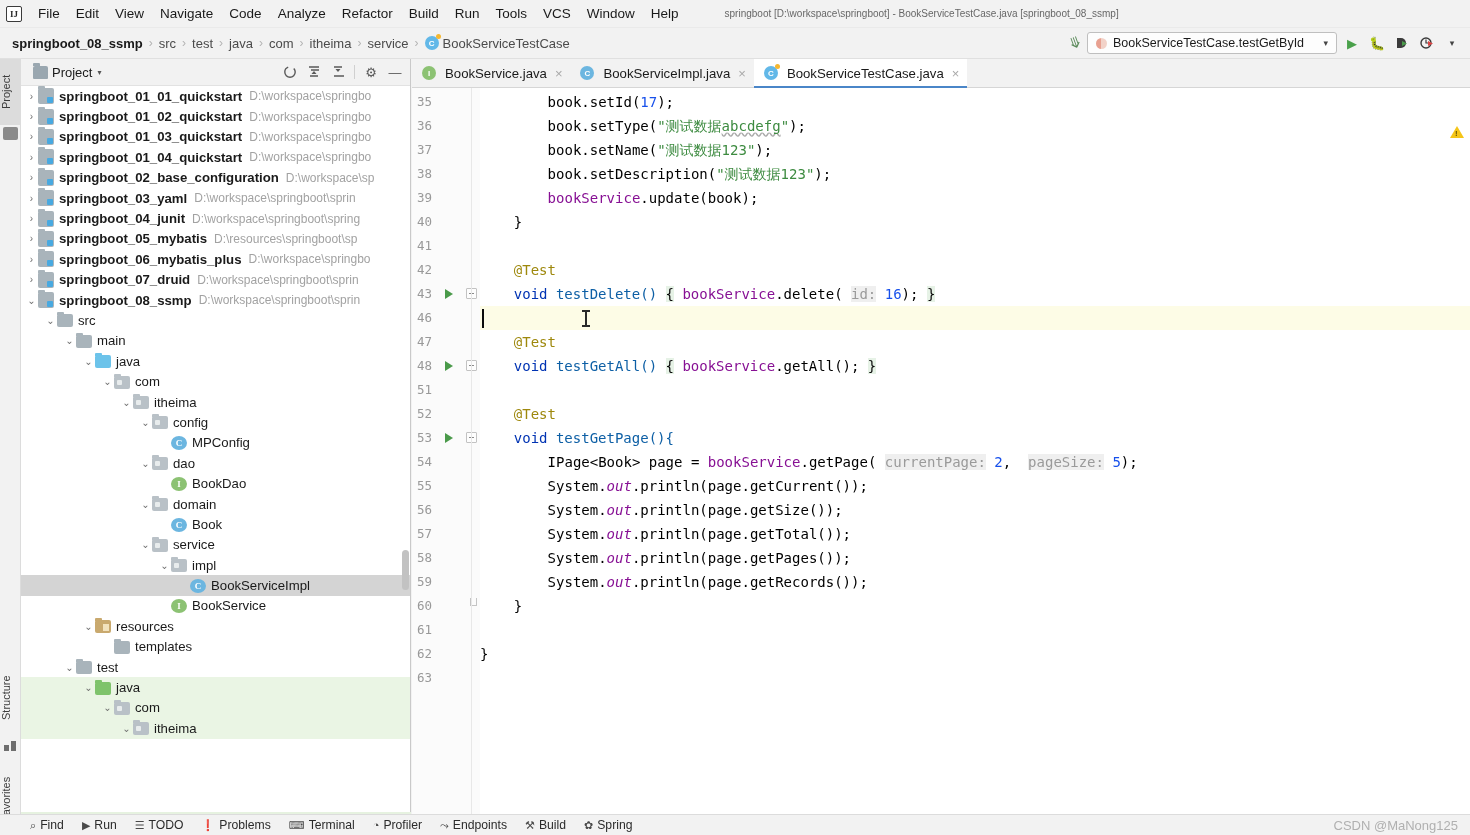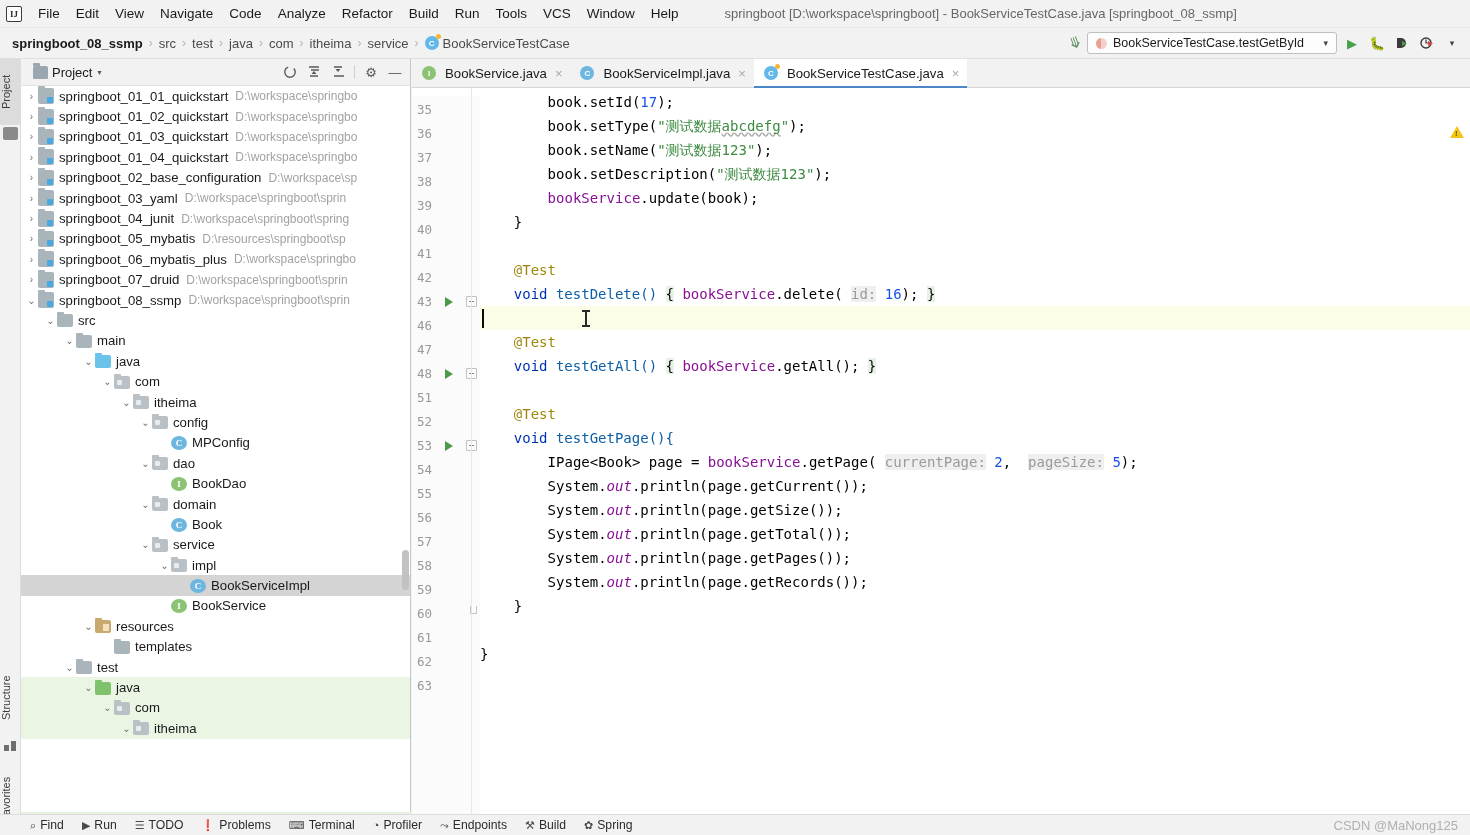--- a/index.html
+++ b/index.html
@@ -22,21 +22,21 @@
     background: #ffffff; border: 1px solid #3b3b3b; border-radius: 2px;
     display: flex; align-items: center; justify-content: center;
     font-size: 9px; font-weight: bold; color: #2b2b2b;
     font-family: "Liberation Serif", serif;
   }
   .menu-item {
     font-size: 13.5px; color: #1a1a1a; padding: 3px 8px;
     white-space: nowrap; cursor: default;
   }
   .win-title {
-    margin-left: 38px; font-size: 13px; color: #676767; white-space: nowrap;
+    margin-left: 38px; font-size: 10px; color: #676767; white-space: nowrap;
   }
 
   
   .navbar {
     position: absolute; top: 28px; left: 0; width: 1470px; height: 31px;
     background: #f2f2f2; display: flex; align-items: center;
     border-bottom: 1px solid #e0e0e0;
   }
   .crumb { display: flex; align-items: center; font-size: 13px; color: #4b4b4b; white-space: nowrap; }
   .crumb.first { font-weight: bold; color: #1a1a1a; margin-left: 12px; }
@@ -112,21 +112,21 @@
 
   .tree { position: relative; height: 728px; overflow: hidden; font-size: 13.2px; }
   .trow {
     display: flex; align-items: center; height: 20.4px;
     white-space: nowrap; padding-left: 4px;
   }
   .trow.sel { background: #d4d4d4; }
   .trow.grn { background: #eaf5e4; }
   .tarrow { width: 13px; text-align: center; color: #707070; font-size: 10px; flex: 0 0 13px; }
   .tname { color: #1a1a1a; }
-  .tname.b { font-weight: normal; }
+  .tname.b { font-weight: bold; }
   .tpath { color: #a2a2a2; margin-left: 7px; font-size: 12px; }
 
   
   .ico { width: 16px; height: 16px; margin-right: 5px; flex: 0 0 16px; position: relative; display:inline-block; }
   .ico-mod { background: #a9b4bb; border-radius: 2px; }
   .ico-mod::before { content:""; position:absolute; top:-2px; left:0; width:7px; height:3px; background:#a9b4bb; border-radius:1px 1px 0 0;}
   .ico-mod::after { content:""; position:absolute; right:1px; bottom:1px; width:6px; height:6px; background:#48a9e0; border-radius:1px;}
   .ico-fold { background: #a9b4bb; border-radius: 2px; margin-top:1px; height:13px;}
   .ico-fold::before { content:""; position:absolute; top:-2px; left:0; width:7px; height:3px; background:#a9b4bb; border-radius:1px 1px 0 0;}
   .ico-src { background: #6cc3ea; border-radius: 2px; margin-top:1px; height:13px;}
@@ -185,21 +185,21 @@
     font-size: 13.2px; color: #1a1a1a; position: relative; white-space: nowrap;
   }
   .etab.active { background: #ffffff; }
   .etab.active::after {
     content:""; position:absolute; left:0; right:0; bottom:-1px; height:2px; background:#4a86c8;
   }
   .etab-x { color: #a8a8a8; font-size: 13px; margin-left: 3px; }
 
   .codearea { position: relative; height: 726px; background: #ffffff; overflow: hidden; }
   .gutter {
-    position: absolute; left: 0; top: 8px; width: 68px; height: 726px;
+    position: absolute; left: 0; top: 0; width: 68px; height: 726px;
     background: #fbfbfb;
   }
   .gutter-line {
     position: absolute; right: 48px; text-align: right;
     font-family: "DejaVu Sans Mono", monospace; font-size: 12.5px; color: #999999;
     width: 22px;
   }
   .foldbar { position: absolute; left: 59px; top: 0; width: 1px; height: 726px; background: #e8e8e8; }
   .run-arrow {
     position: absolute; left: 33px; width: 0; height: 0;

